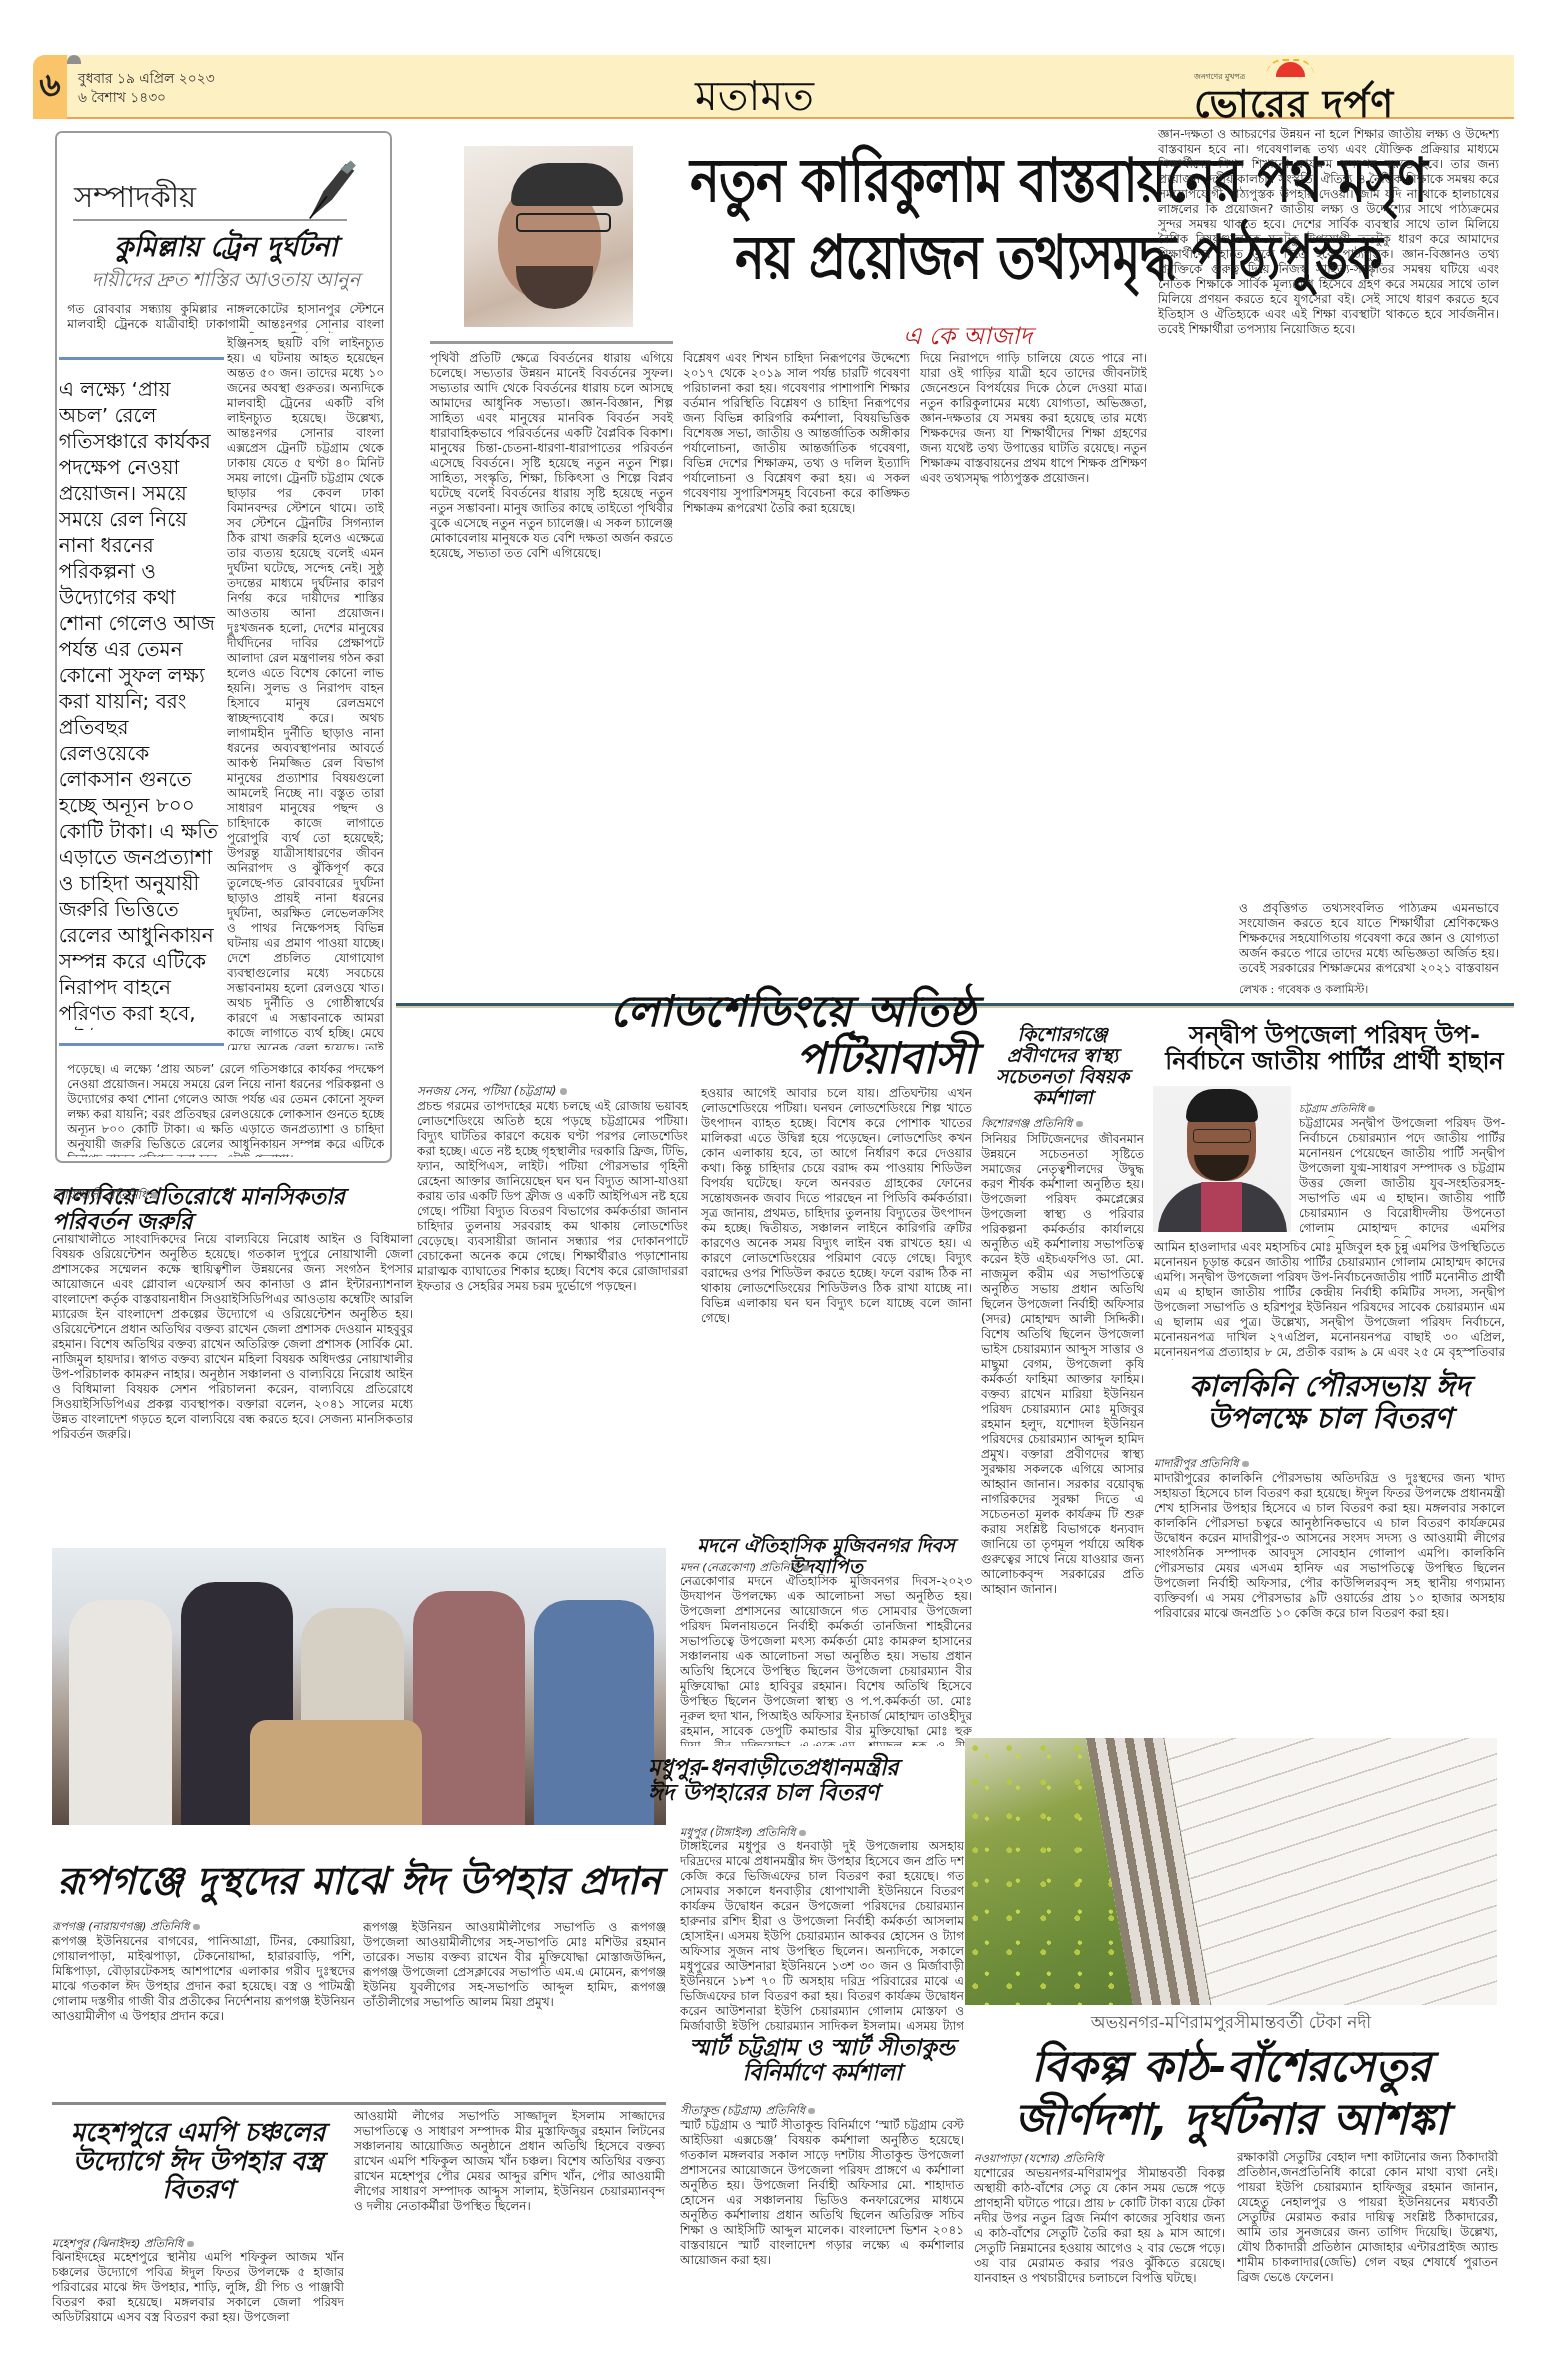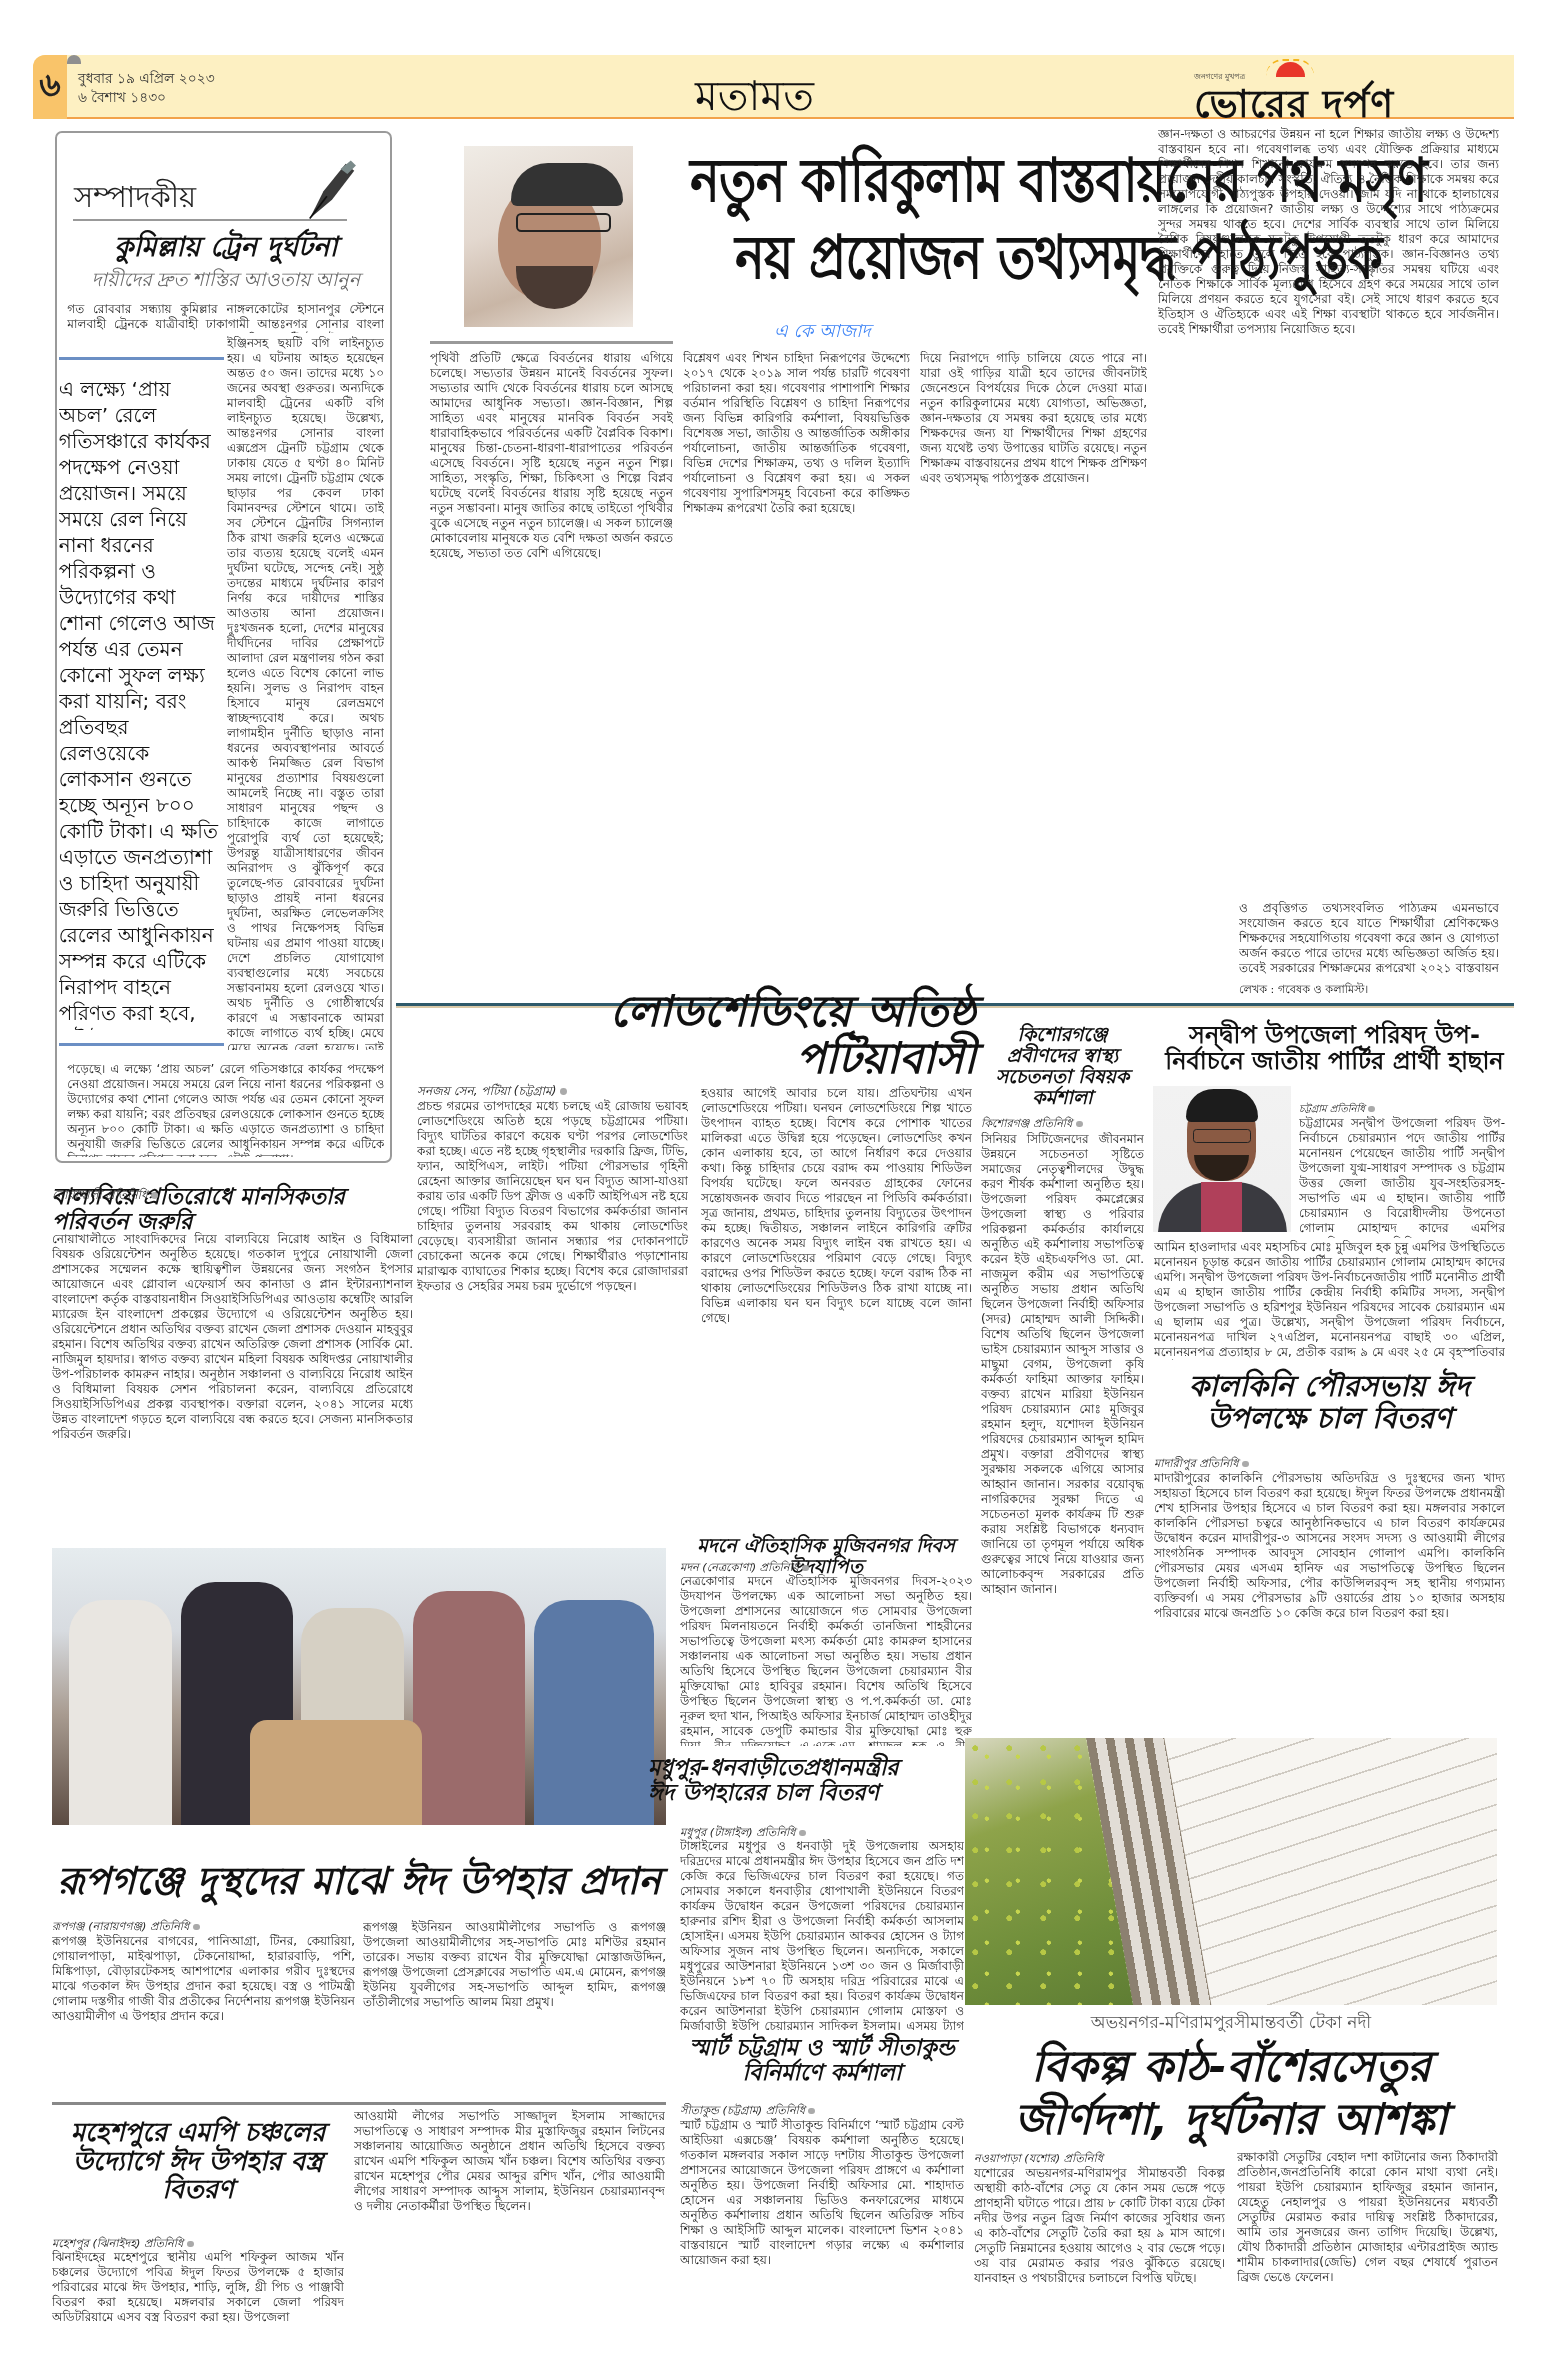--- a/index.html
+++ b/index.html
@@ -42,21 +42,21 @@
 
   
   .author-photo { left: 464px; top: 146px; width: 169px; height: 181px; background: linear-gradient(160deg,#f0ece6 0%, #e3d8cf 40%, #c9b6a6 70%, #efe8e1 100%); }
   .photo-face { position: absolute; left: 34px; top: 34px; width: 103px; height: 120px; border-radius: 50% 50% 45% 45%; background: #b48a72; }
   .photo-cap { position: absolute; left: 47px; top: 17px; width: 112px; height: 43px; border-radius: 52px 52px 8.6px 8.6px; background: #333; }
   .photo-glasses { position: absolute; left: 52px; top: 67px; width: 95px; height: 19px; border: 2.6px solid #222; border-radius: 5.2px; }
   .photo-beard { position: absolute; left: 52px; top: 120px; width: 77px; height: 43px; border-radius: 0 0 39px 39px; background: #4a3a33; }
   .author-rule { left: 430px; top: 341px; width: 243px; height: 2.6px; background: #999; }
 
   .op-headline { left: 680px; top: 142px; width: 757px; font-size: 50px; text-align: center; font-family: "DejaVu Sans", sans-serif; font-weight: bold; letter-spacing: -0.9px; line-height: 64px; transform: scaleY(1.2); transform-origin: top; }
-  .op-author { left: 774px; top: 317px; width: 258px; font-size: 18px; font-style: italic; color: #3b82f6; text-align: left; }
+  .op-author { left: 774px; top: 317px; width: 258px; font-size: 24px; font-style: italic; color: #b91c1c; text-align: right; }
 
   .col { position: absolute; }
   .divider-blue { height: 5.2px; background: linear-gradient(#2e5a6b 0 50%, #d9c9a8 50% 100%); }
   .group-photo { left: 52px; top: 1548px; width: 614px; height: 277px; background: linear-gradient(180deg, #e6ecef 0%, #d7dbe0 30%, #a89b90 60%, #5b4b42 100%); overflow: hidden; }
   .gp-figure { position: absolute; border-radius: 34px 34px 3.4px 3.4px; }
   .bridge-photo { left: 965px; top: 1738px; width: 532px; height: 267px; overflow: hidden; background: #f4f2ee; }
   .bridge-leaves { position: absolute; left: 0; top: 0; width: 206px; height: 267px; background: radial-gradient(circle at 30% 30%, #b7c845 0 8%, transparent 9%), radial-gradient(circle at 70% 60%, #c6d54e 0 7%, transparent 8%), linear-gradient(160deg, #d8d8c0 0%, #8ea34a 30%, #6e8d3a 70%, #5d7b33 100%); background-size: 34px 34px, 31px 31px, 100% 100%; }
   .bridge-planks { position: absolute; left: 172px; top: 0; width: 361px; height: 267px; background: repeating-linear-gradient(-18deg, #f7f5f1 0 22.4px, #cfcac2 22.4px 24px); }
   .bridge-rail { position: absolute; left: 146px; top: -17px; width: 77px; height: 310px; background: repeating-linear-gradient(90deg, #8c8070 0 8.6px, #e2ddd6 8.6px 19px); transform: rotate(-10deg); }
 

